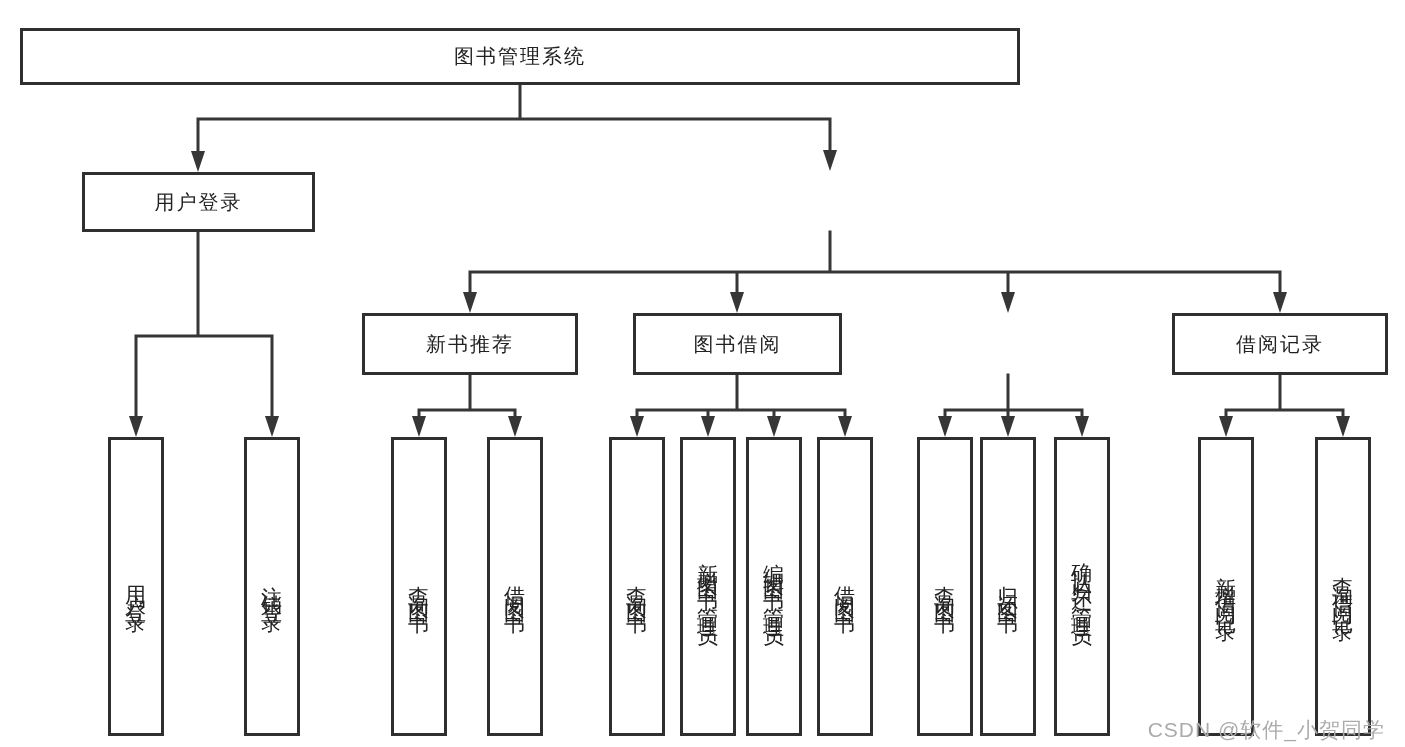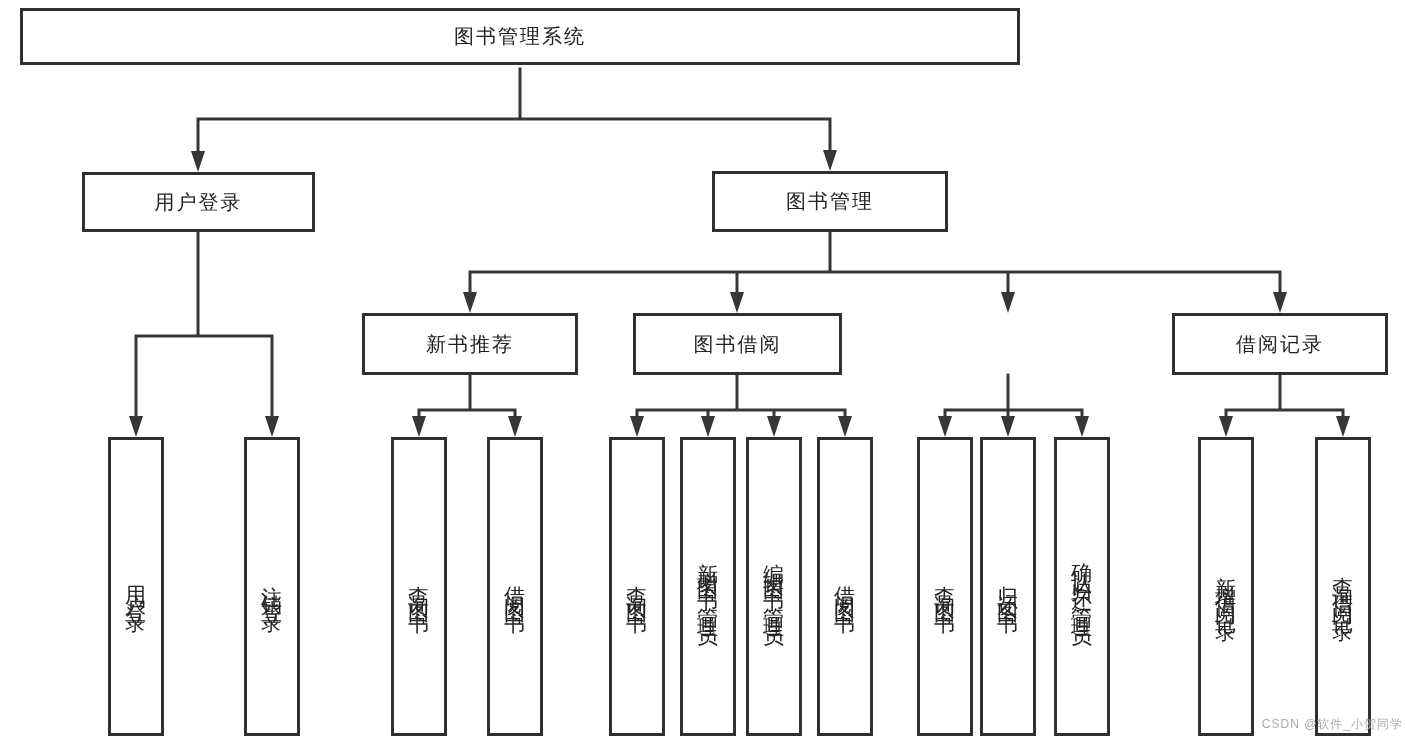--- a/index.html
+++ b/index.html
@@ -23,22 +23,22 @@
   }
   .leaf{
     position:absolute;box-sizing:border-box;z-index:1;
     background:var(--background);border:3px solid var(--border);
     top:437px;height:299px;width:56px;
     display:flex;align-items:center;justify-content:center;
     writing-mode:vertical-rl;text-orientation:mixed;
     color:var(--text);font-size:21px;letter-spacing:9px;line-height:1;
   }
   .watermark{
-    position:absolute;right:2px;top:716px;z-index:2;
-    color:var(--watermark);font-size:12px;letter-spacing:1px;white-space:nowrap;
+    position:absolute;right:20px;top:716px;z-index:2;
+    color:var(--watermark);font-size:21px;letter-spacing:1px;white-space:nowrap;
   }
 </style>
 </head>
 <body>
 
 <div class="canvas">
 
   <svg class="connector-layer" viewBox="0 0 1405 747" xmlns="http://www.w3.org/2000/svg">
     <g class="connector">
       <path d="M520 69 V119 M198 119 H830 M198 119 V154 M830 119 V153"></path>
@@ -75,24 +75,23 @@
       <polygon points="1001,416 1015,416 1008,437"></polygon>
       <polygon points="1075,416 1089,416 1082,437"></polygon>
     </g>
     <g class="connector">
       <path d="M1280 375 V410 M1226 410 H1343 M1226 410 V419 M1343 410 V419"></path>
       <polygon points="1219,416 1233,416 1226,437"></polygon>
       <polygon points="1336,416 1350,416 1343,437"></polygon>
     </g>
   </svg>
 
-  <div class="node" style="left:20px;top:8px;width:1000px;height:57px;">图书管理系统</div>
+  <div class="node" style="left:20px;top:28px;width:1000px;height:57px;">图书管理系统</div>
 
   <div class="node" style="left:82px;top:172px;width:233px;height:60px;">用户登录</div>
-  <div class="node" style="left:712px;top:171px;width:236px;height:61px;">图书管理</div>
 
   <div class="node" style="left:633px;top:313px;width:209px;height:62px;">图书借阅</div>
   <div class="node" style="left:362px;top:313px;width:216px;height:62px;">新书推荐</div>
   <div class="node" style="left:1172px;top:313px;width:216px;height:62px;">借阅记录</div>
 
   <div class="leaf" style="left:108px;">用户登录</div>
   <div class="leaf" style="left:244px;">注销登录</div>
 
   <div class="leaf" style="left:391px;">查询图书</div>
   <div class="leaf" style="left:487px;">借阅图书</div>

